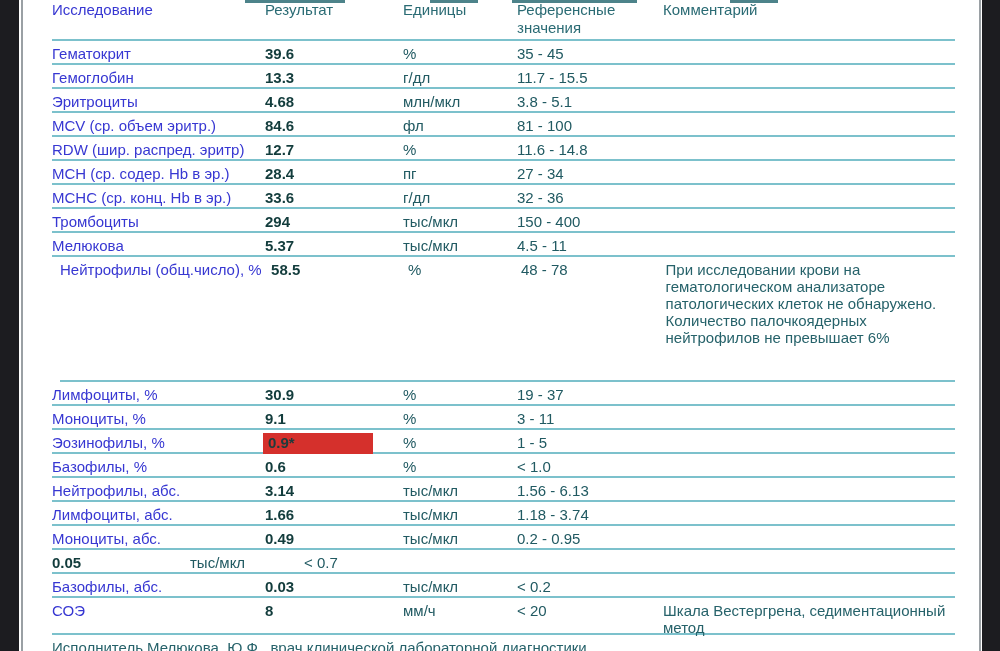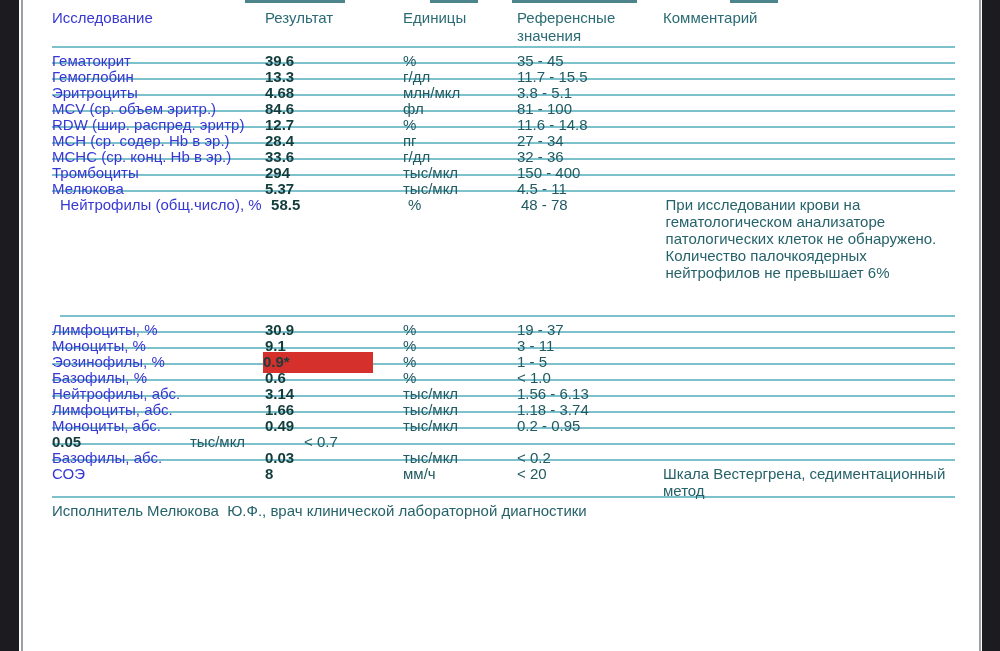--- a/index.html
+++ b/index.html
@@ -20,37 +20,37 @@
   .side-strip.left{left:0;width:19px;}
   .side-strip.right{left:982px;width:18px;}
   .side-rule{position:absolute;top:0;height:651px;width:2px;background:#9aa0a4;}
   .side-rule.left{left:21px;}
   .side-rule.right{left:979px;}
   .remnant{position:absolute;top:0;height:3px;background:#2e6d75;opacity:.85;}
 
   .content{position:absolute;left:23px;top:0;width:956px;height:651px;background:#fff;}
   .table{margin-left:29px;width:903px;color:var(--teal-dark);font-size:15px;}
 
-  .hrow{display:flex;align-items:flex-start;height:48px;padding-top:9px;
+  .hrow{display:flex;align-items:flex-start;height:41px;padding-top:1px;
     border-bottom:2px solid var(--teal-line);color:var(--teal-head);}
   .hcell{line-height:18px;}
 
-  .row{display:flex;align-items:flex-start;height:16px;
+  .row{display:flex;align-items:flex-start;height:24px;
     border-bottom:2px solid var(--teal-line);}
   .row.tall{height:125px;margin-left:8px;}
   .row.double{height:37px;}
   .cell{line-height:17px;padding-top:4px;}
   .c-name{width:213px;color:var(--blue);}
   .c-result{width:138px;color:var(--result);font-weight:bold;}
   .c-units{width:114px;}
   .c-ref{width:146px;}
   .c-comment{width:292px;color:var(--comment);}
 
   .result-flag{display:inline-block;background:var(--red);color:var(--red-text);
-    width:110px;height:21px;line-height:20px;margin:-2px 0 0 -2px;}
+    width:110px;height:21px;line-height:20px;padding-left:5px;margin:-2px 0 0 -2px;}
 
   .footer{margin:4px 0 0 29px;color:var(--comment);font-size:15px;white-space:pre-wrap;}
 </style>
 </head>
 <body>
 
 <div class="side-strip left"></div>
 <div class="side-rule left"></div>
 <div class="side-strip right"></div>
 <div class="side-rule right"></div>

